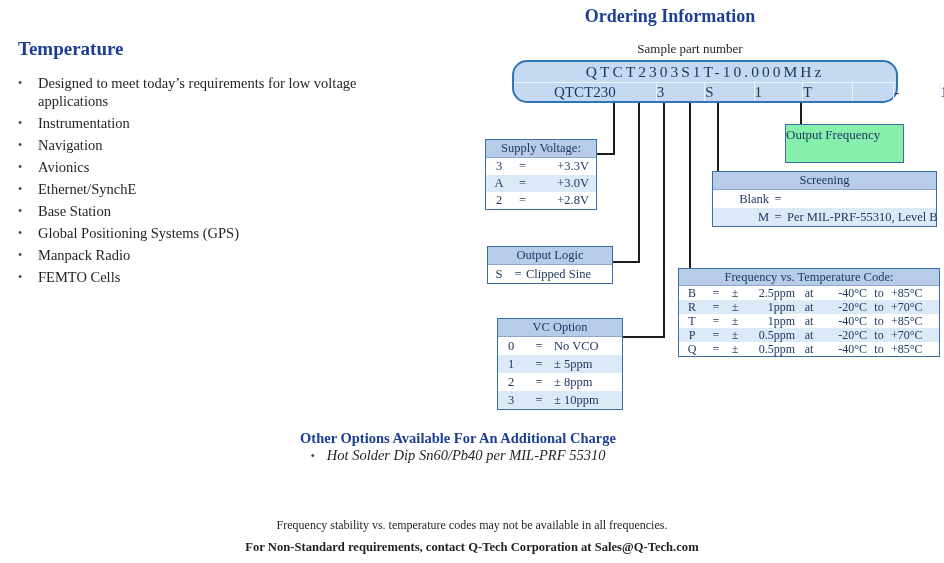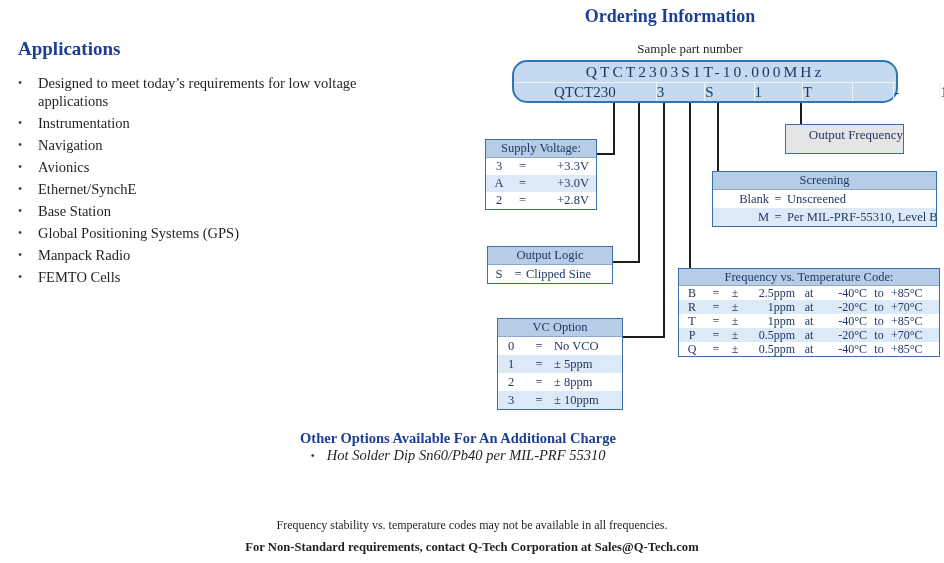--- a/index.html
+++ b/index.html
@@ -71,42 +71,42 @@
   .ft .obox-h{height:16px;line-height:16px;}
   .ft .f-code{flex:0 0 26px;text-align:center;}
   .ft .f-eq{flex:0 0 22px;text-align:center;}
   .ft .f-pm{flex:0 0 16px;text-align:center;}
   .ft .f-val{flex:0 0 52px;text-align:right;}
   .ft .f-at{flex:0 0 28px;text-align:center;}
   .ft .f-low{flex:0 0 44px;text-align:right;}
   .ft .f-to{flex:0 0 24px;text-align:center;}
   .ft .f-high{flex:1;text-align:left;}
 
-  .outfreq{position:absolute;left:785px;top:124px;width:119px;height:30px;box-sizing:border-box;
-           background:#e5e5e5;border:1.5px solid #3a6ea8;color:#1f3864;
-           text-align:right;line-height:20px;font-size:13px;}
+  .outfreq{position:absolute;left:785px;top:124px;width:119px;height:39px;box-sizing:border-box;
+           background:#86efac;border:1.5px solid #3a6ea8;color:#1f3864;
+           text-align:left;line-height:20px;font-size:13px;}
 
   
   .other{position:absolute;left:240px;top:430px;width:436px;text-align:center;}
   .other .oo-title{font-size:14.5px;font-weight:bold;color:#1c3f94;}
   .other .oo-item{margin-top:0;font-size:14.5px;color:#231f20;font-style:italic;}
   .other .oo-item .blt{margin-right:12px;font-size:12px;color:#3f3f3f;}
   .other .oo-note{margin-top:6px;font-size:13px;font-weight:bold;color:#231f20;}
 
   .footer{position:absolute;left:192px;top:518px;width:560px;text-align:center;}
   .footer .f1{font-size:12px;}
   .footer .f2{margin-top:7px;font-size:12.6px;font-weight:bold;}
 </style>
 </head>
 <body>
 
 <div class="page">
 
   <div class="apps">
-    <h2>Applications</h2>
+    <h2>Temperature</h2>
     <ul>
       <li>
           <span class="blt">•</span>
           <span class="txt">Designed to meet today’s requirements for low voltage applications</span>
         </li>
       <li>
           <span class="blt">•</span>
           <span class="txt">Instrumentation</span>
         </li>
       <li>
@@ -186,21 +186,20 @@
       </div>
   </div>
 
   <div class="outfreq">Output Frequency</div>
 
   <div class="obox sc" style="left:712px;top:171px;width:225px;">
     <div class="obox-h">Screening</div>
     <div class="orow">
         <span class="oc">Blank</span>
         <span class="oe">=</span>
-        <span class="ov">Unscreened</span>
       </div>
     <div class="orow alt">
         <span class="oc">M</span>
         <span class="oe">=</span>
         <span class="ov">Per MIL-PRF-55310, Level B</span>
       </div>
   </div>
 
   <div class="obox ol" style="left:487px;top:246px;width:126px;">
     <div class="obox-h">Output Logic</div>

